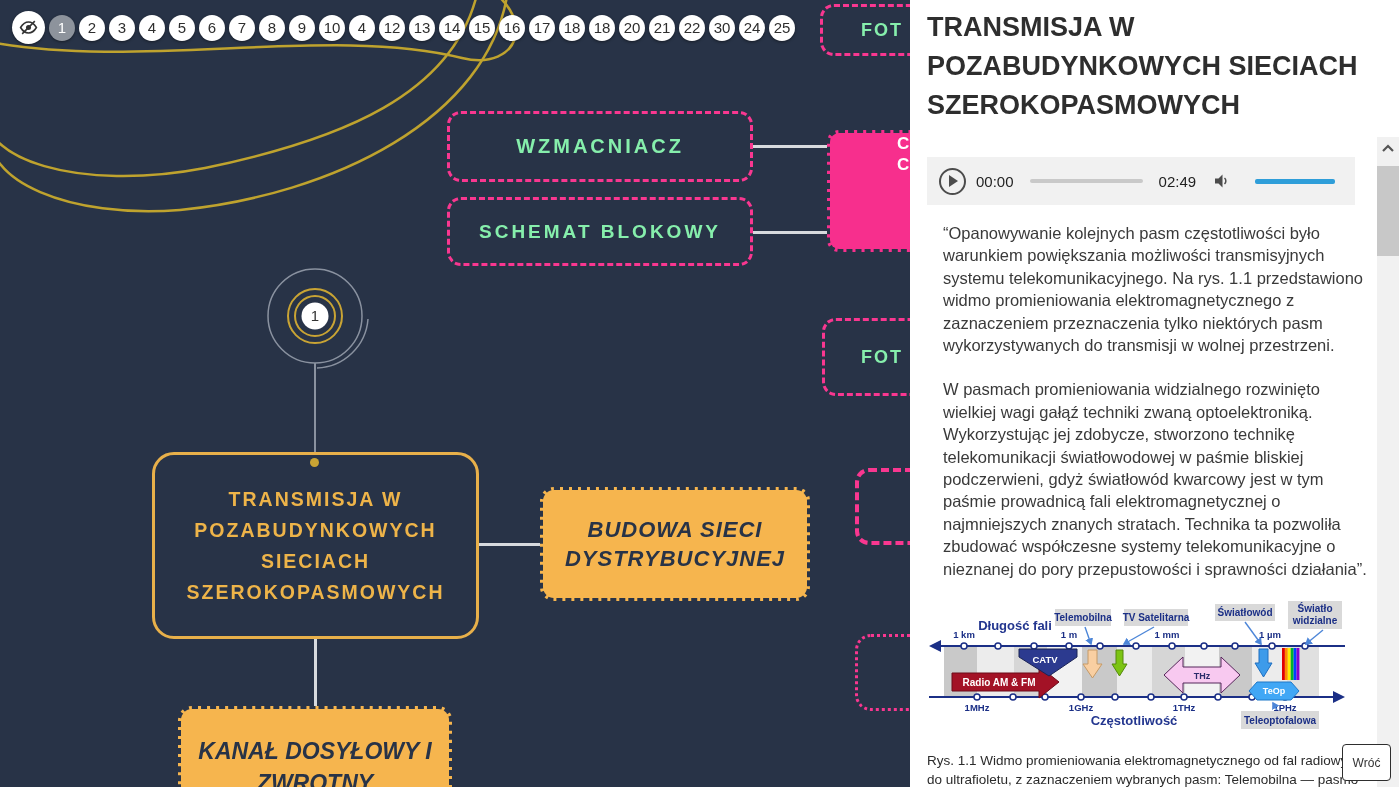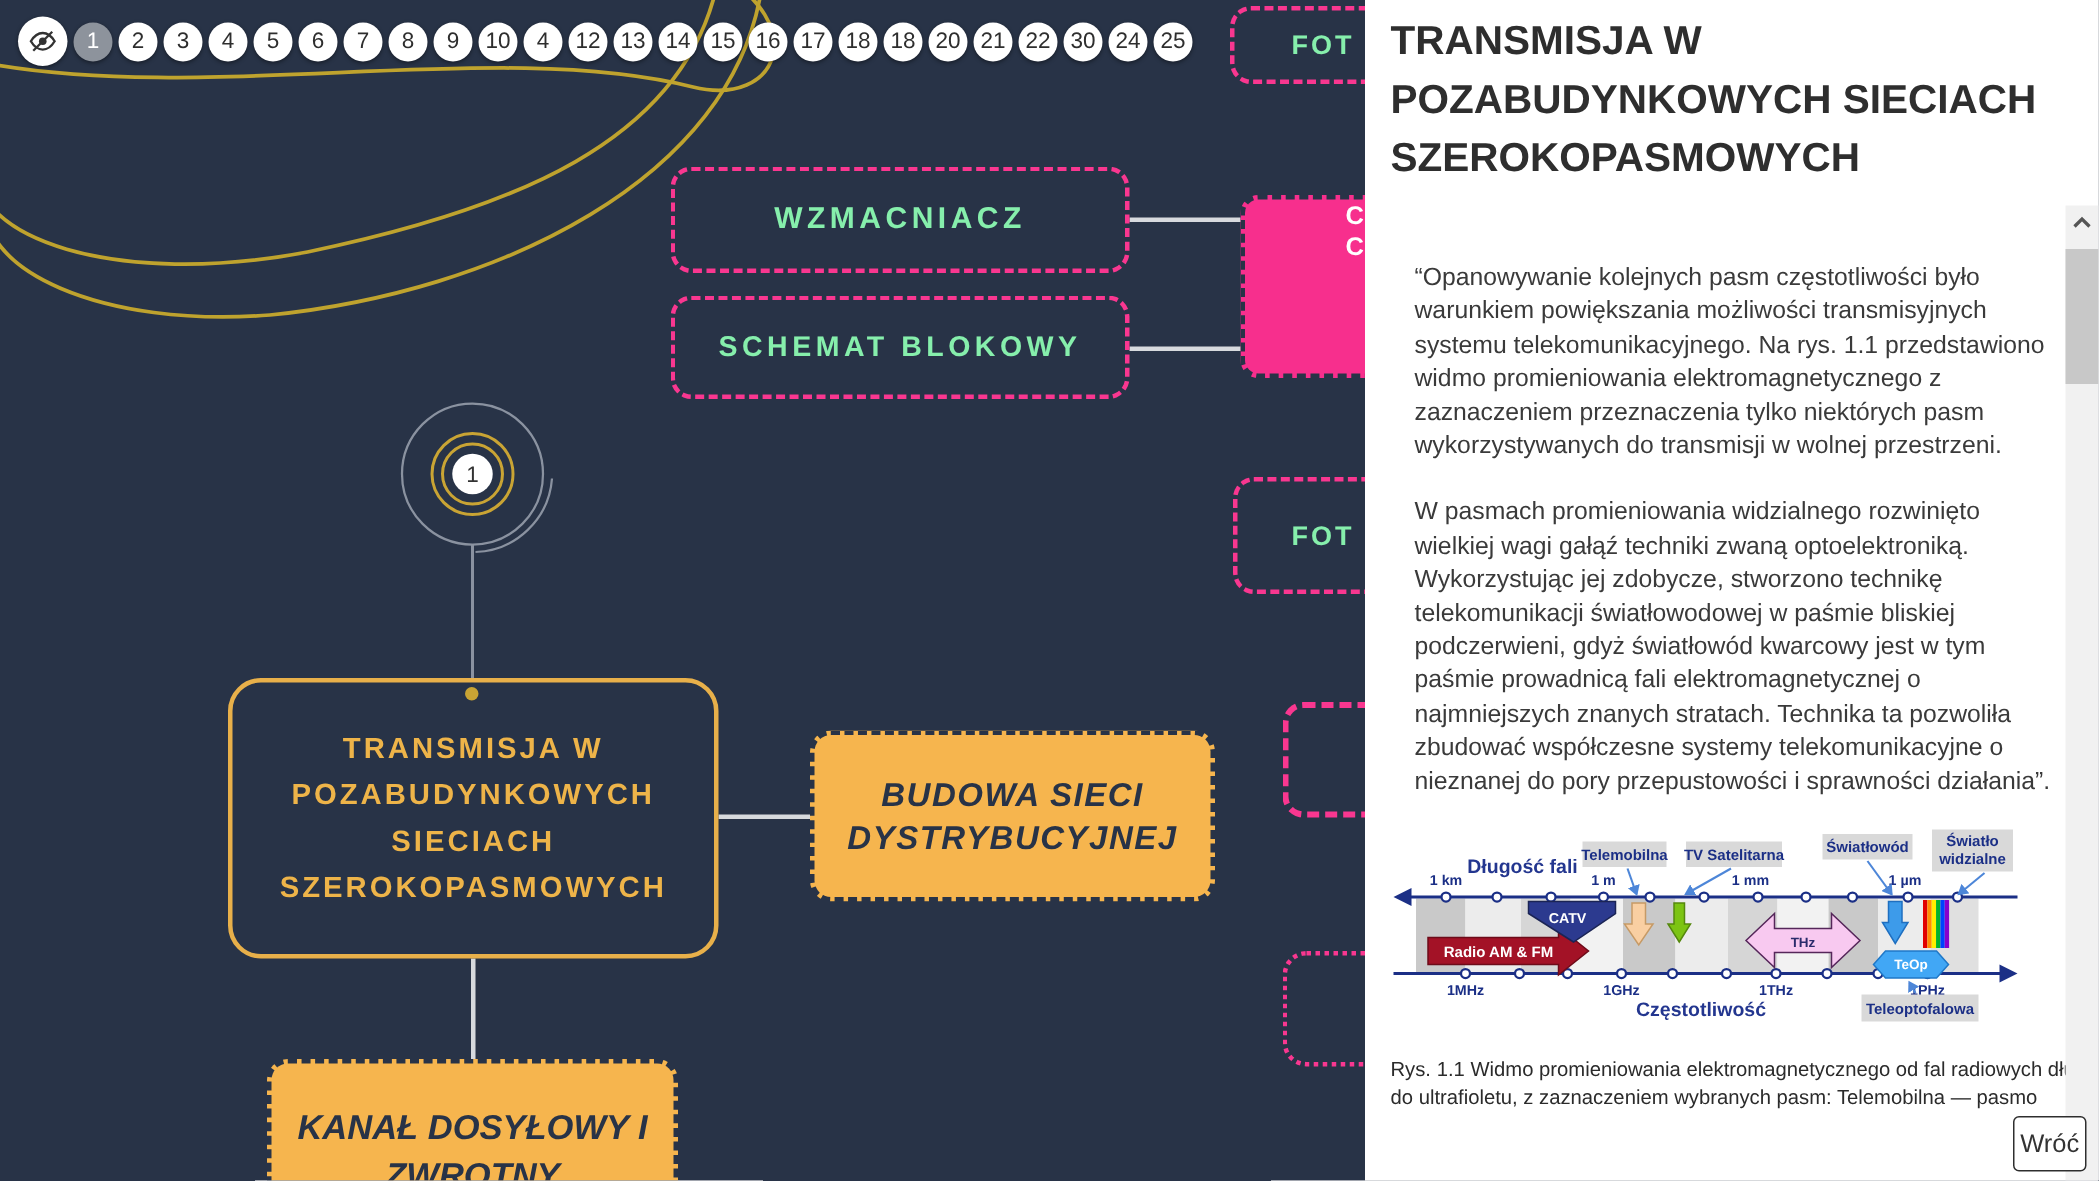--- a/index.html
+++ b/index.html
@@ -61,21 +61,21 @@
 
   .figure { margin-top:20px; display:block; font-family:"Liberation Sans", sans-serif; }
 
   .caption { margin-top:16px; font-size:13.5px; line-height:19px; color:#2b2b2b; width:458px; }
   .caption div { white-space:nowrap; overflow:hidden; }
 
   .scrollbar { position:absolute; right:0; top:137px; width:22px; height:650px; background:#f1f1f1; z-index:9; }
   .scroll-up { height:22px; display:flex; align-items:center; justify-content:center; cursor:pointer; }
   .scroll-thumb { position:absolute; left:0; top:29px; width:22px; height:90px; background:#c8c8c8; cursor:pointer; }
 
-  .wroc-btn { position:absolute; right:8px; bottom:6px; width:49px; height:37px; background:#fff; border:1px solid #2e2e2e; border-radius:4px; font-size:17px; color:#333; display:flex; align-items:center; justify-content:center; z-index:10; cursor:pointer; }
+  .wroc-btn { position:absolute; right:8px; bottom:6px; width:49px; height:37px; background:#fff; border:1px solid #2e2e2e; border-radius:4px; font-size:12px; color:#333; display:flex; align-items:center; justify-content:center; z-index:10; cursor:pointer; }
 </style>
 </head>
 <body>
 
 <div class="stage">
 
   <div class="canvas">
 
     <svg class="decor" width="910" height="787">
       <path d="M478,-10 C455,95 340,140 205,168 C80,192 -25,160 -15,105" fill="none" stroke="#bfa32e" stroke-width="2.5"></path>
@@ -153,20 +153,33 @@
 
     <div class="node orange-box box-budowa">BUDOWA SIECI DYSTRYBUCYJNEJ</div>
     <div class="node orange-box box-kanal">KANAŁ DOSYŁOWY I ZWROTNY</div>
   </div>
 
   <div class="panel">
     <div class="panel-title">TRANSMISJA W POZABUDYNKOWYCH SIECIACH SZEROKOPASMOWYCH</div>
 
     <div class="scroll-area">
 
+      <div class="audio-player">
+        <div class="play-btn">
+            <div class="tri"></div>
+          </div>
+        <div class="time">00:00</div>
+        <div class="rail"></div>
+        <div class="time dur">02:49</div>
+        <svg class="spk" width="15" height="14" viewBox="0 0 15 14">
+          <polygon points="1,4.5 4.5,4.5 8.5,0.5 8.5,13.5 4.5,9.5 1,9.5" fill="#4c4c4c"></polygon>
+          <path d="M10.5,4 a4,4 0 0 1 0,6" fill="none" stroke="#4c4c4c" stroke-width="1.5"></path>
+        </svg>
+        <div class="volume"></div>
+      </div>
 
       <div class="para">“Opanowywanie kolejnych pasm częstotliwości było warunkiem powiększania możliwości transmisyjnych systemu telekomunikacyjnego. Na rys. 1.1 przedstawiono widmo promieniowania elektromagnetycznego z zaznaczeniem przeznaczenia tylko niektórych pasm wykorzystywanych do transmisji w wolnej przestrzeni.</div>
       <div class="para">W pasmach promieniowania widzialnego rozwinięto wielkiej wagi gałąź techniki zwaną optoelektroniką. Wykorzystując jej zdobycze, stworzono technikę telekomunikacji światłowodowej w paśmie bliskiej podczerwieni, gdyż światłowód kwarcowy jest w tym paśmie prowadnicą fali elektromagnetycznej o najmniejszych znanych stratach. Technika ta pozwoliła zbudować współczesne systemy telekomunikacyjne o nieznanej do pory przepustowości i sprawności działania”.</div>
 
       <svg class="figure" width="420" height="135" viewBox="0 0 420 135">
 
         <rect x="17" y="47" width="33" height="50" fill="#c9c9c9"></rect>
         <rect x="50" y="47" width="37" height="50" fill="#ececec"></rect>
         <rect x="87" y="47" width="33" height="50" fill="#d6d6d6"></rect>
         <rect x="120" y="47" width="35" height="50" fill="#f2f2f2"></rect>

